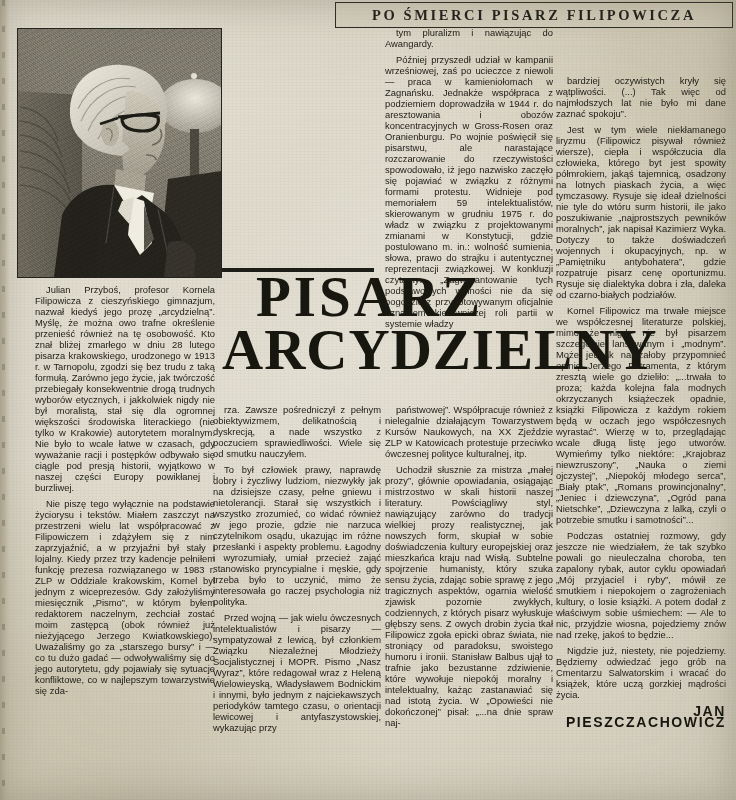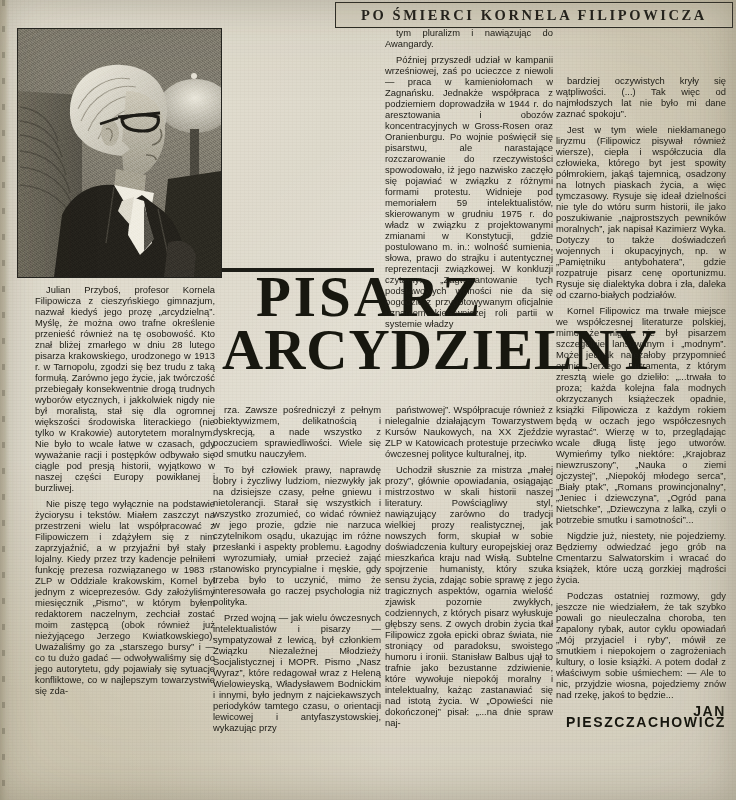--- a/index.html
+++ b/index.html
@@ -132,21 +132,21 @@
 <body>
 
 <div class="paper"></div>
 <div class="grain"></div>
 <div class="left-strip"></div>
 <div class="left-ticks"></div>
 
 <div class="page">
 
   <div class="kicker">
-    <span class="kicker-text">PO ŚMIERCI KORNELA FILIPOWICZA</span>
+    <span class="kicker-text">PO ŚMIERCI PISARZ FILIPOWICZA</span>
   </div>
 
   <div class="photo">
     <svg viewBox="0 0 203 248" preserveAspectRatio="none">
       <defs>
         <linearGradient id="bgw" x1="0" y1="0" x2="0" y2="1">
           <stop offset="0" stop-color="#8f8b7e"></stop>
           <stop offset="1" stop-color="#6f6b5f"></stop>
         </linearGradient>
         <linearGradient id="sofa" x1="0" y1="0" x2="1" y2="0">
@@ -256,20 +256,20 @@
 
   <div class="col" id="c3">
     <p>państwowej”. Współpracuje również z nielegalnie działającym Towarzystwem Kursów Naukowych, na XX Zjeździe ZLP w Katowicach protestuje przeciwko ówczesnej polityce kulturalnej, itp.</p>
     <p>Uchodził słusznie za mistrza „małej prozy”, głównie opowiadania, osiągając mistrzostwo w skali historii naszej literatury. Powściągliwy styl, nawiązujący zarówno do tradycji wielkiej prozy realistycznej, jak nowszych form, skupiał w sobie doświadczenia kultury europejskiej oraz mieszkańca kraju nad Wisłą. Subtelne spojrzenie humanisty, który szuka sensu życia, zdając sobie sprawę z jego tragicznych aspektów, ogarnia wielość zjawisk pozornie zwykłych, codziennych, z których pisarz wyłuskuje głębszy sens. Z owych drobin życia tkał Filipowicz zgoła epicki obraz świata, nie stroniący od paradoksu, swoistego humoru i ironii. Stanisław Balbus ujął to trafnie jako bezustanne zdziwienie, które wywołuje niepokój moralny i intelektualny, każąc zastanawiać się nad istotą życia. W „Opowieści nie dokończonej” pisał: „...na dnie spraw naj-</p>
   </div>
 
   <div class="col" id="c4">
     <p>bardziej oczywistych kryły się wątpliwości. (...) Tak więc od najmłodszych lat nie było mi dane zaznać spokoju”.</p>
     <p>Jest w tym wiele niekłamanego liryzmu (Filipowicz pisywał również wiersze), ciepła i współczucia dla człowieka, którego byt jest spowity półmrokiem, jakąś tajemnicą, osadzony na lotnych piaskach życia, a więc tymczasowy. Rysuje się ideał dzielności nie tyle do wtóru surm historii, ile jako poszukiwanie „najprostszych pewników moralnych”, jak napisał Kazimierz Wyka. Dotyczy to także doświadczeń wojennych i okupacyjnych, np. w „Pamiętniku antybohatera”, gdzie rozpatruje pisarz cenę oportunizmu. Rysuje się dialektyka dobra i zła, daleka od czarno-białych podziałów.</p>
     <p>Kornel Filipowicz ma trwałe miejsce we współczesnej literaturze polskiej, mimo że nigdy nie był pisarzem szczególnie lansowanym i „modnym”. Może jednak należałoby przypomnieć opinię Jerzego Putramenta, z którym zresztą wiele go dzieliło: „...trwała to proza; każda kolejna fala modnych okrzyczanych książeczek opadnie, książki Filipowicza z każdym rokiem będą w oczach jego współczesnych wyrastać”. Wierzę w to, przeglądając wcale długą listę jego utworów. Wymieńmy tylko niektóre: „Krajobraz niewzruszony”, „Nauka o ziemi ojczystej”, „Niepokój młodego serca”, „Biały ptak”, „Romans prowincjonalny”, „Jeniec i dziewczyna”, „Ogród pana Nietschke”, „Dziewczyna z lalką, czyli o potrzebie smutku i samotności”...</p>
+    <p>Podczas ostatniej rozmowy, gdy jeszcze nie wiedziałem, że tak szybko powali go nieuleczalna choroba, ten zapalony rybak, autor cyklu opowiadań „Mój przyjaciel i ryby”, mówił ze smutkiem i niepokojem o zagrożeniach kultury, o losie książki. A potem dodał z właściwym sobie uśmiechem: — Ale to nic, przyjdzie wiosna, pojedziemy znów nad rzekę, jakoś to będzie...</p>
     <p>Nigdzie już, niestety, nie pojedziemy. Będziemy odwiedzać jego grób na Cmentarzu Salwatorskim i wracać do książek, które uczą gorzkiej mądrości życia.</p>
-    <p>Podczas ostatniej rozmowy, gdy jeszcze nie wiedziałem, że tak szybko powali go nieuleczalna choroba, ten zapalony rybak, autor cyklu opowiadań „Mój przyjaciel i ryby”, mówił ze smutkiem i niepokojem o zagrożeniach kultury, o losie książki. A potem dodał z właściwym sobie uśmiechem: — Ale to nic, przyjdzie wiosna, pojedziemy znów nad rzekę, jakoś to będzie...</p>
     <p class="byline">JAN PIESZCZACHOWICZ</p>
   </div>
 
 </div>
 
 <div class="edge"></div>
 
 </body></html>

